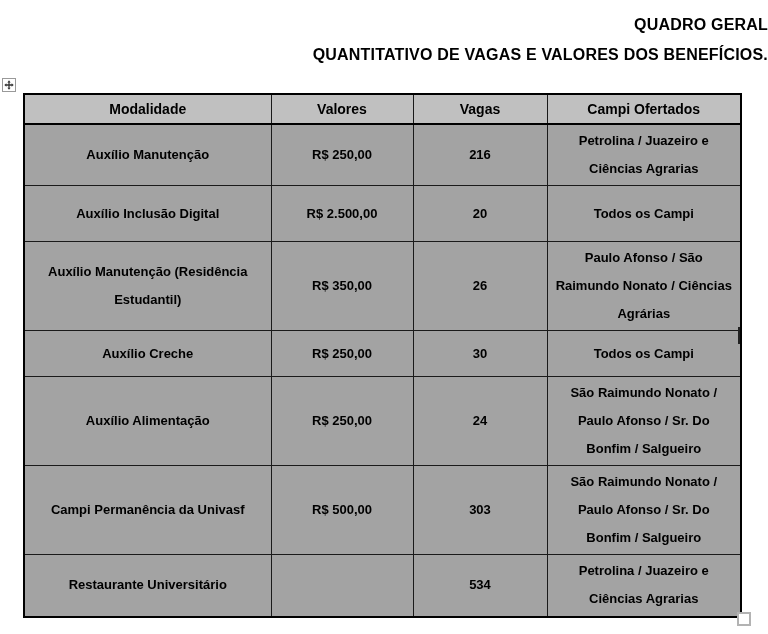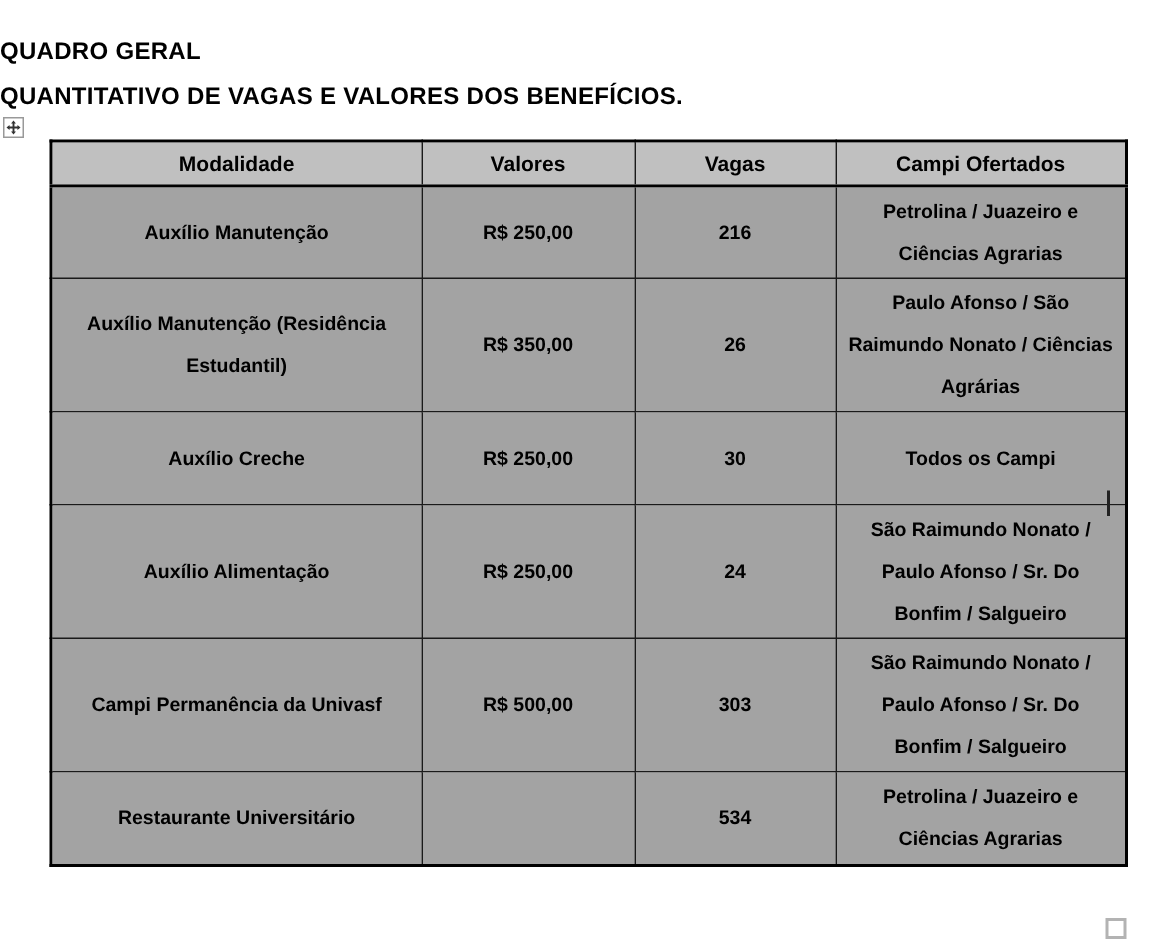--- a/index.html
+++ b/index.html
@@ -12,38 +12,38 @@
   html,body{margin:0;padding:0;}
   body{
     width:768px;height:634px;
     background:#ffffff;
     font-family:"Liberation Sans","DejaVu Sans",sans-serif;
     color:var(--text);
     position:relative;
     overflow:hidden;
   }
   .doc-title{
-    margin-top:20px;
-    text-align:left;
+    margin-top:10px;
+    text-align:right;
     font-weight:bold;
     font-size:16px;
     line-height:30px;
     letter-spacing:0.2px;
   }
   .move-handle{
     position:absolute;left:2px;top:78px;
     width:14px;height:14px;
     border:1px solid #999;
     background:#fff;
     display:flex;align-items:center;justify-content:center;
     cursor:move;
   }
   .move-handle svg{display:block;}
   table.benefits{
-    position:absolute;left:33px;top:93px;
+    position:absolute;left:23px;top:93px;
     width:717px;
     border-collapse:collapse;
     table-layout:fixed;
     border:2px solid var(--border);
     padding-left:20px;
   }
   table.benefits th, table.benefits td{
     border:1px solid #1a1a1a;
     text-align:center;
     vertical-align:middle;
@@ -57,21 +57,21 @@
     height:30px;
     border-bottom:2px solid var(--border);
   }
   table.benefits td{
     font-size:13px;
     line-height:28px;
     background:#a3a3a3;
   }
   tr.rh56{height:56px;}
   tr.rh86{height:86px;}
-  tr.rh59{height:62px;}
+  tr.rh59{height:46px;}
   tr.rh84{height:84px;}
   tr.rh85{height:85px;}
   tr.rh62{height:62px;}
   .text-cursor{
     position:absolute;left:738px;top:327px;
     width:2px;height:17px;
     background:#222;
   }
   .resize-handle{
     position:absolute;left:737px;top:612px;
@@ -112,20 +112,26 @@
       <th>Campi Ofertados</th>
     </tr>
   </thead>
   <tbody>
     <tr class="rh56">
       <td>Auxílio Manutenção</td>
       <td>R$ 250,00</td>
       <td>216</td>
       <td>Petrolina / Juazeiro e Ciências Agrarias</td>
     </tr>
+    <tr class="rh56">
+      <td>Auxílio Inclusão Digital</td>
+      <td>R$ 2.500,00</td>
+      <td>20</td>
+      <td>Todos os Campi</td>
+    </tr>
     <tr class="rh86">
       <td>Auxílio Manutenção (Residência Estudantil)</td>
       <td>R$ 350,00</td>
       <td>26</td>
       <td>Paulo Afonso / São Raimundo Nonato / Ciências Agrárias</td>
     </tr>
     <tr class="rh59">
       <td>Auxílio Creche</td>
       <td>R$ 250,00</td>
       <td>30</td>

